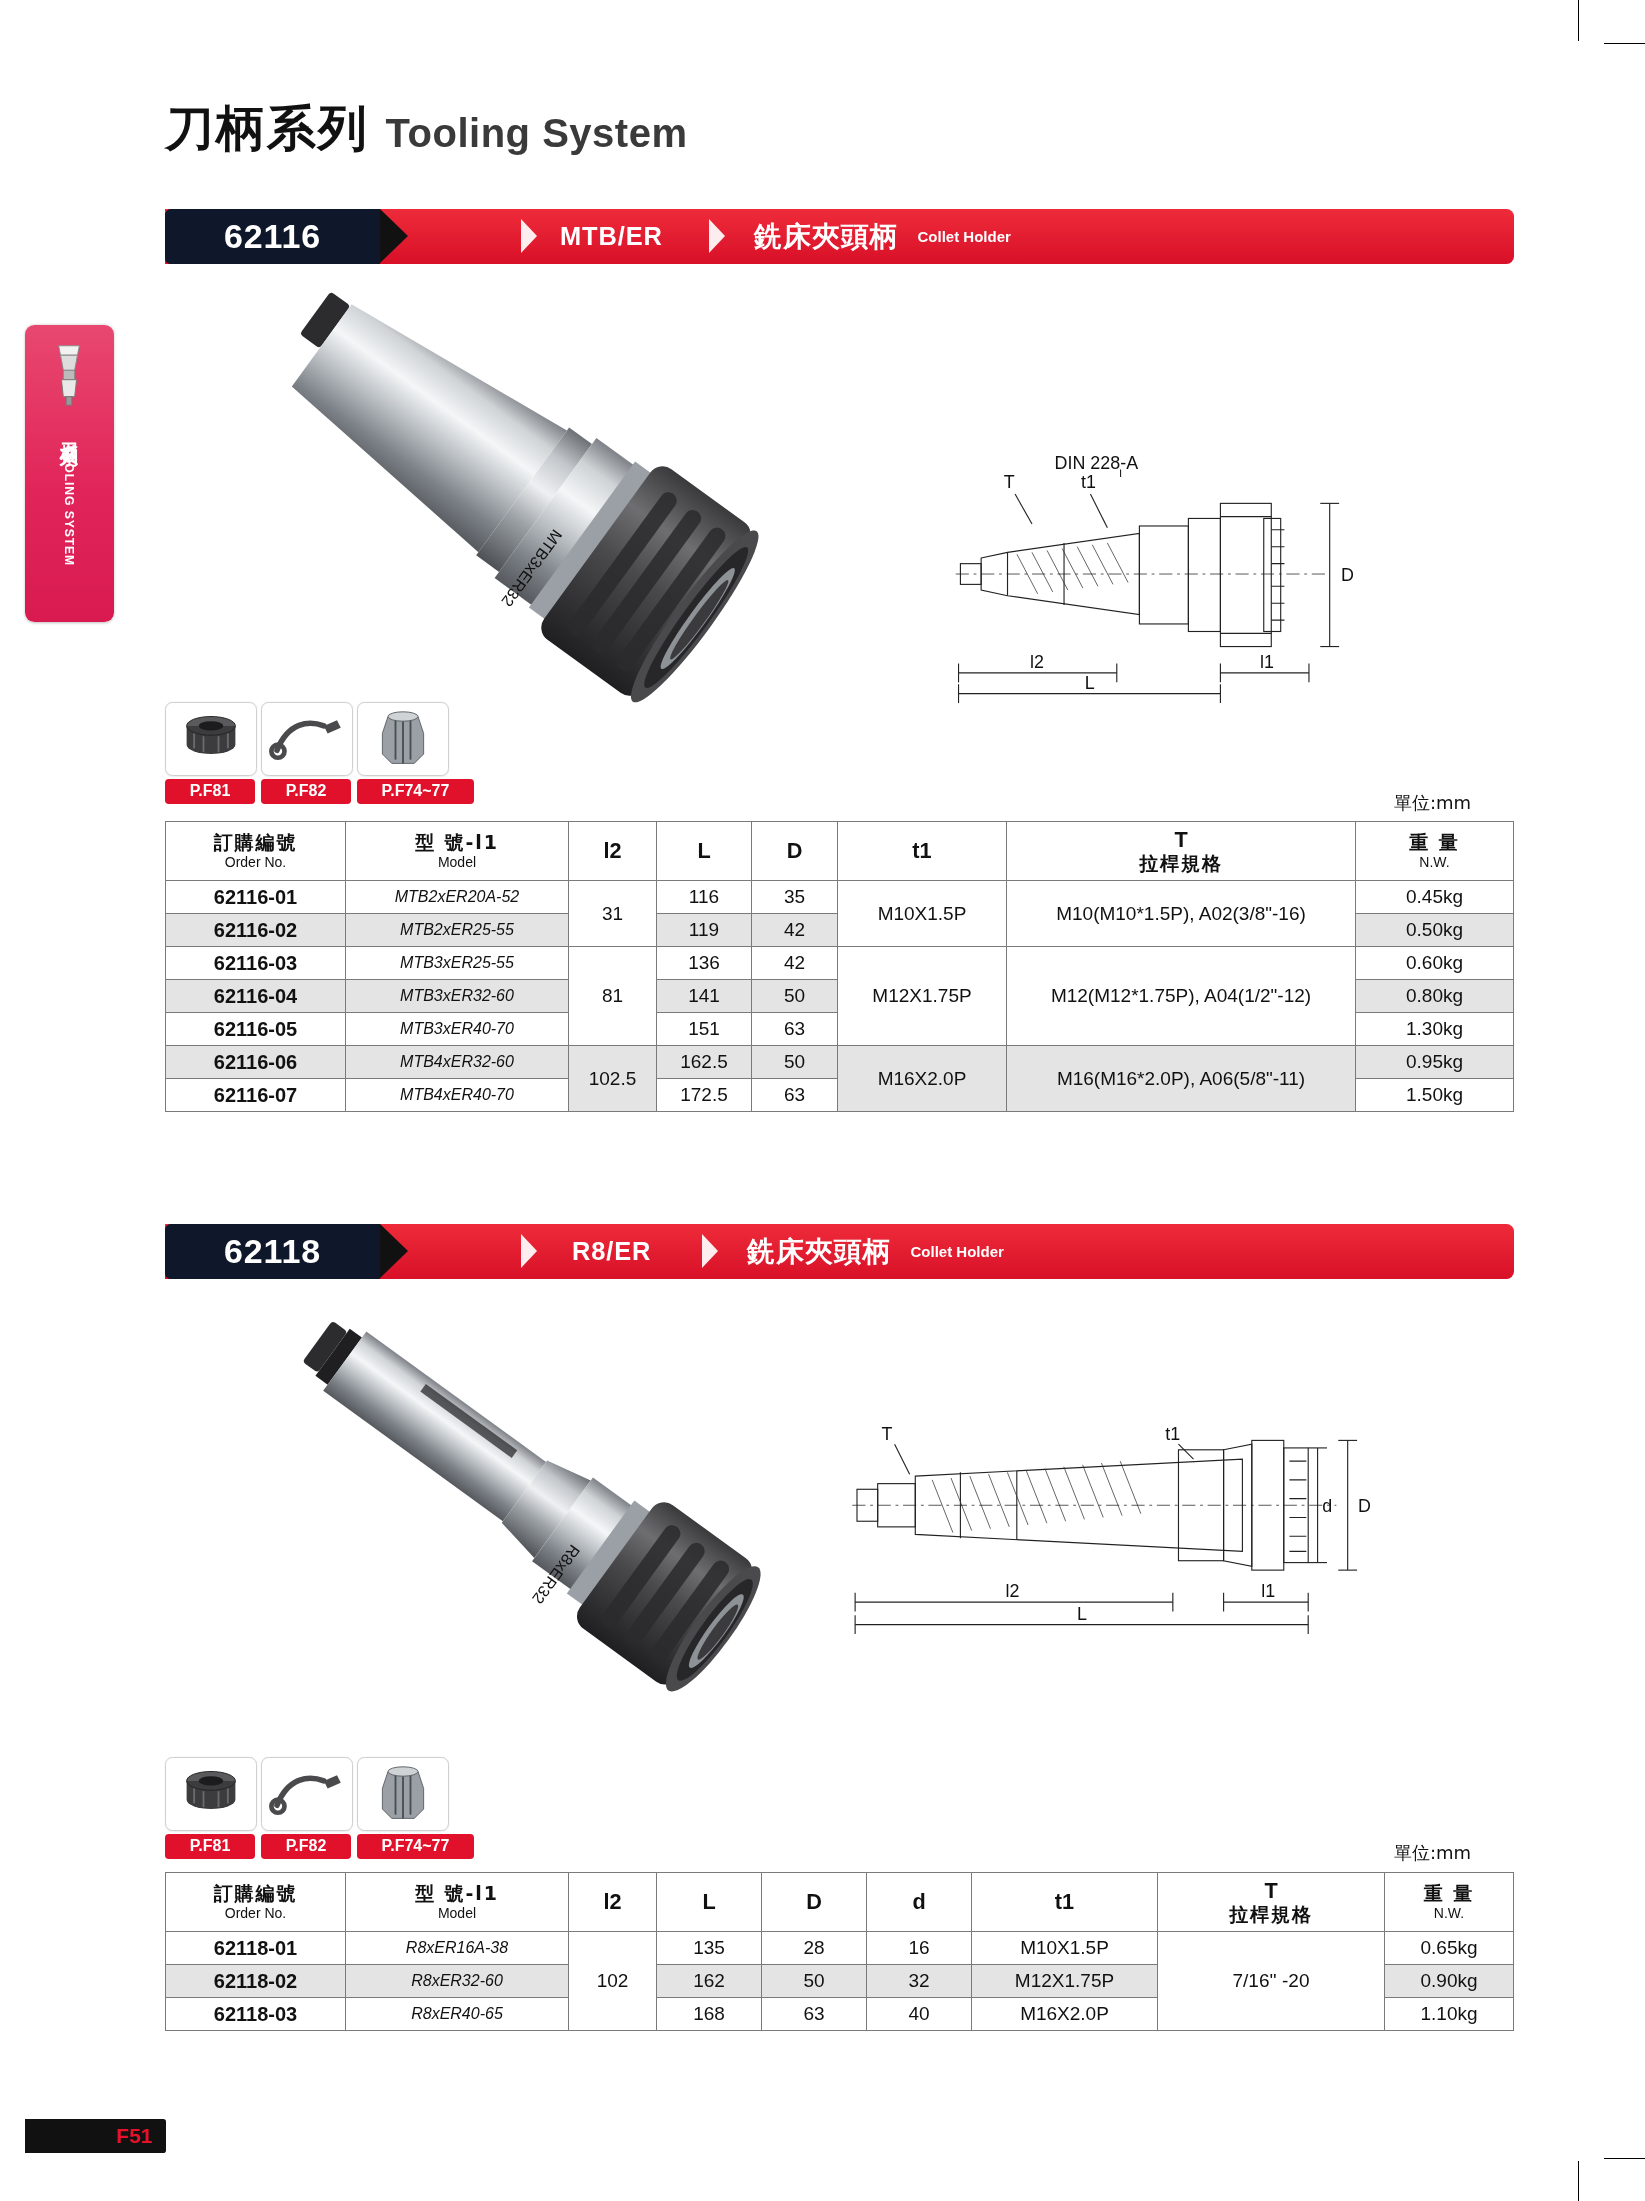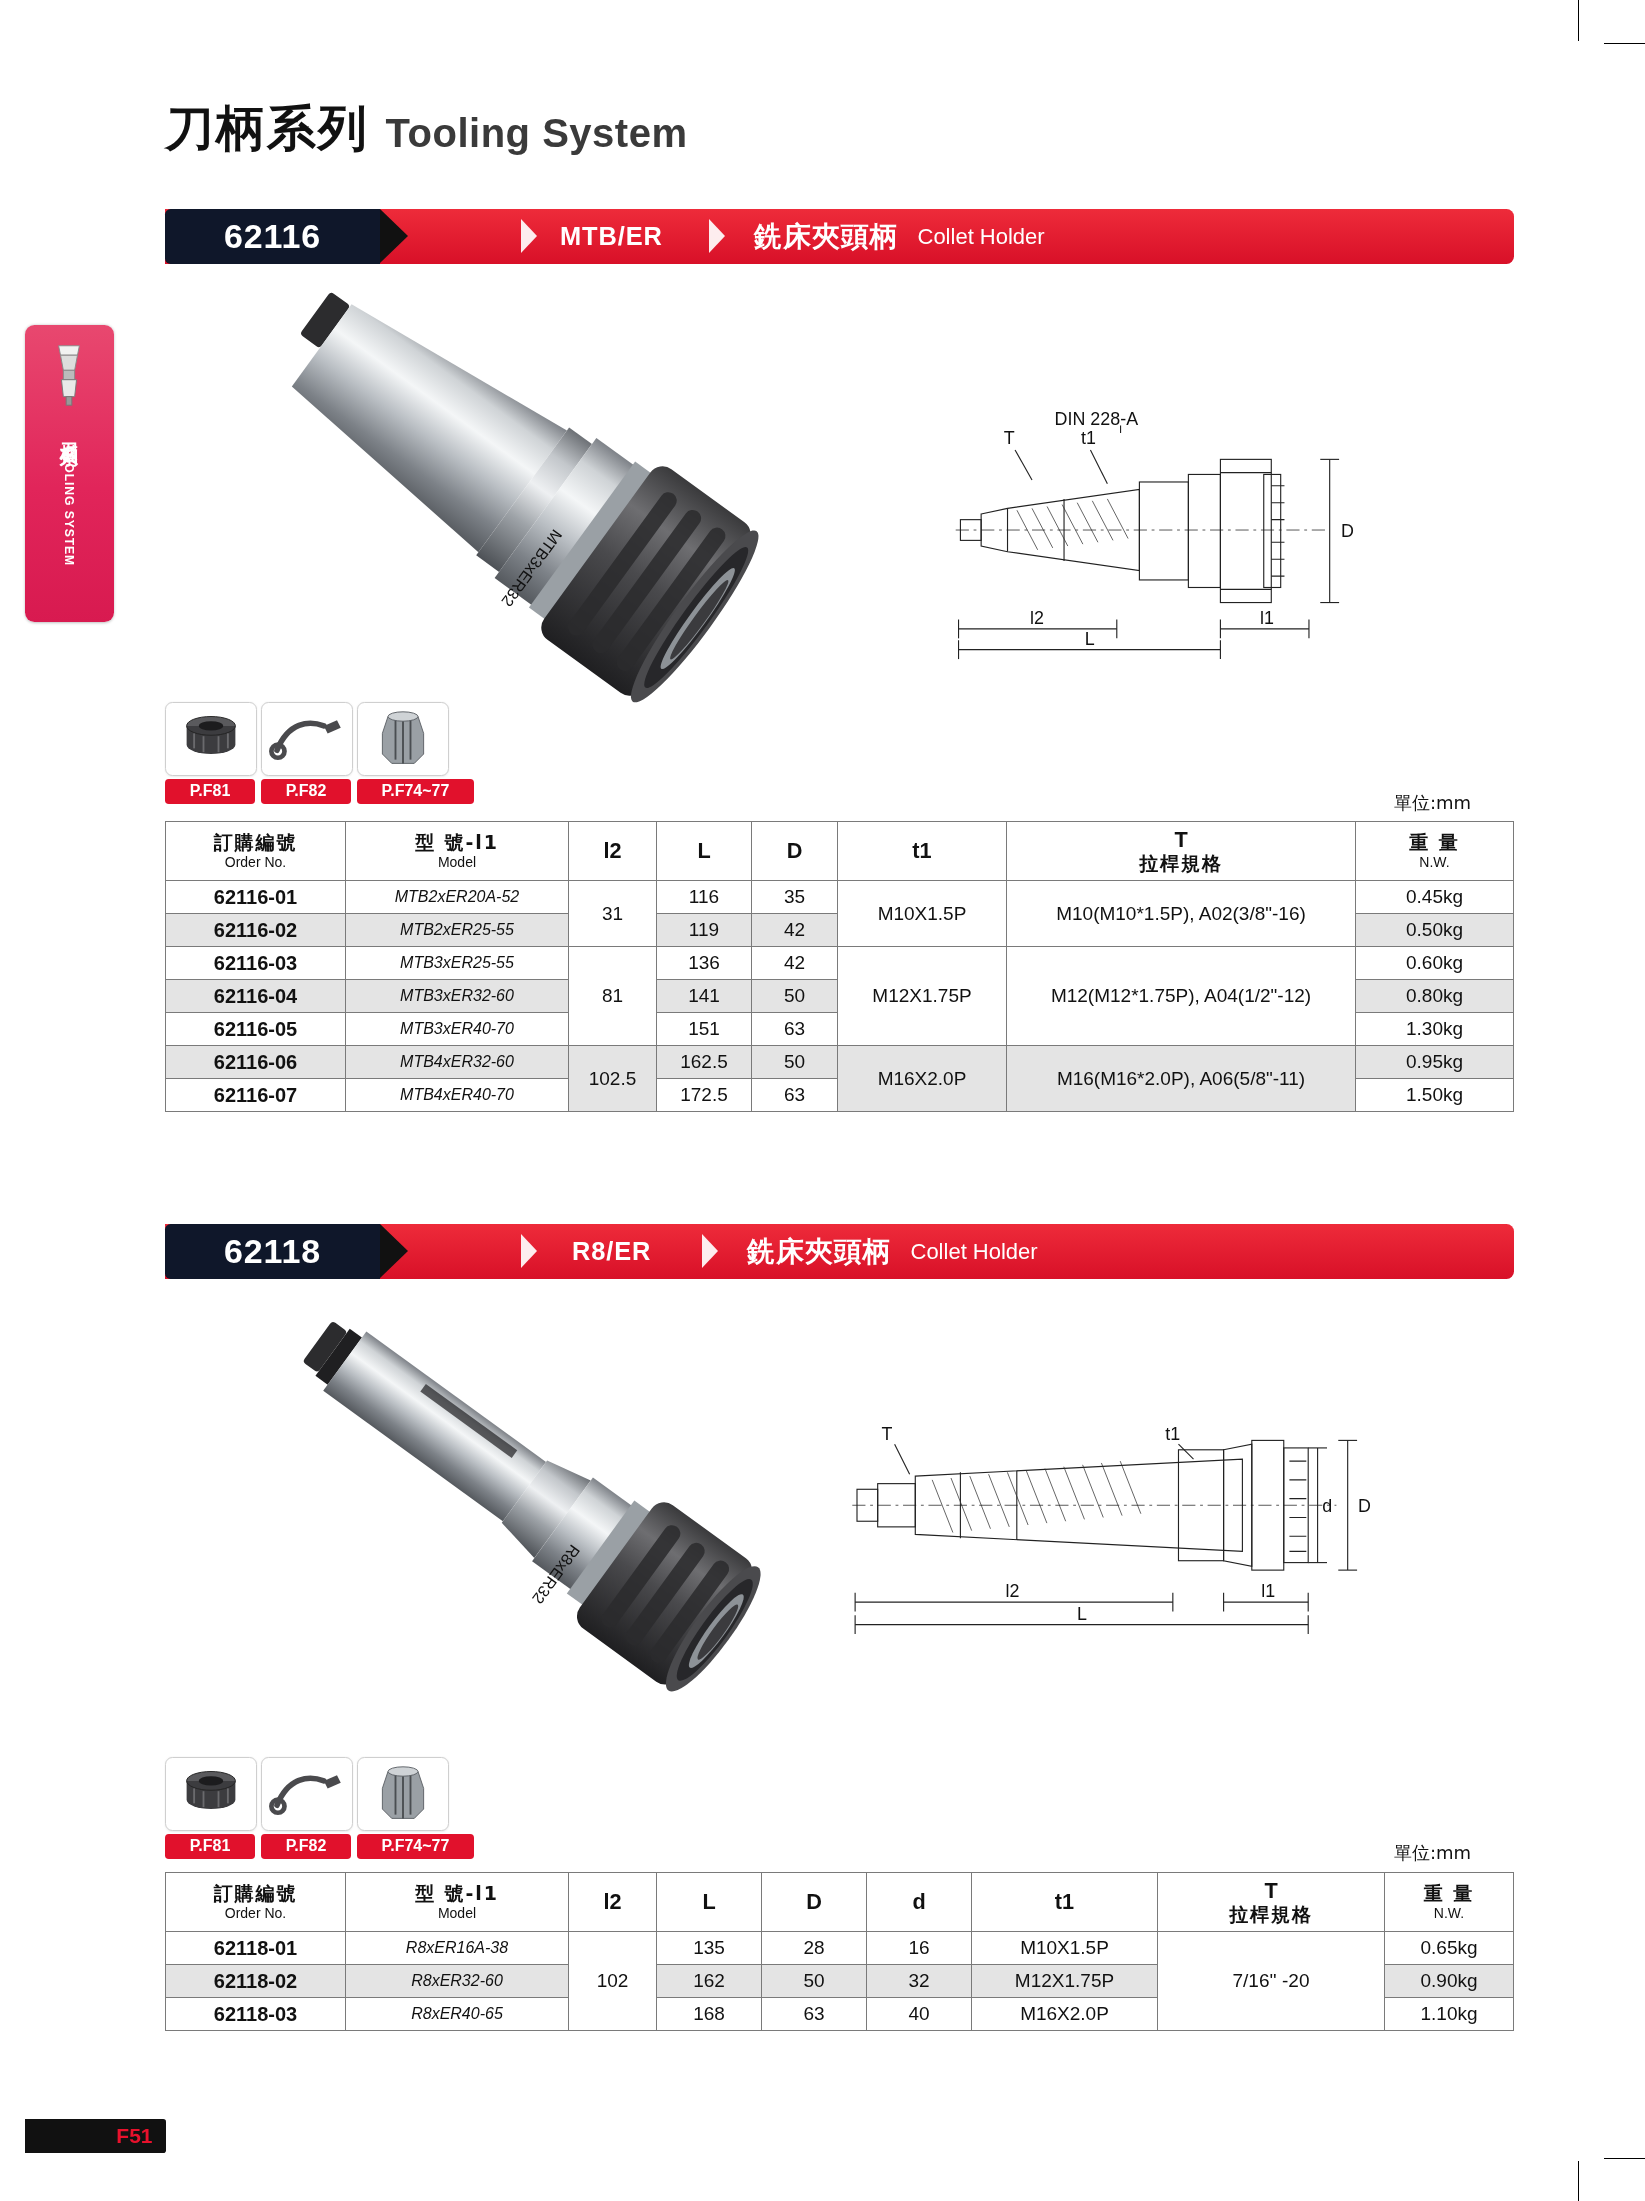--- a/index.html
+++ b/index.html
@@ -68,21 +68,21 @@
   }
   .banner .chev:before{
     content:"";position:absolute;left:0;top:0;width:0;height:0;
     border-top:17px solid transparent;border-bottom:17px solid transparent;
     border-left:16px solid rgba(255,255,255,.92);
   }
   .banner .title{
     position:absolute;top:0;height:55px;display:flex;align-items:center;gap:19px;color:#fff;
   }
   .banner .title .t-cn{font-size:28px;font-weight:bold;letter-spacing:0.9px;font-family:"DejaVu Sans",sans-serif;}
-  .banner .title .t-en{font-size:22px;font-weight:normal;}
+  .banner .title .t-en{font-size:15px;font-weight:bold;}
 
   
   .acc-wrap{position:absolute;}
   .acc-box{
     position:absolute;top:0;width:90px;height:72px;
     border:0.9px solid #cfcfcf;border-radius:7.5px;background:#fff;
     box-shadow:0 0.9px 1.9px rgba(0,0,0,.08);
   }
   .acc-tag{
     position:absolute;top:77px;height:24.5px;border-radius:3.8px;
@@ -221,21 +221,21 @@
       </g>
       <ellipse cx="476" cy="220" rx="20" ry="112" fill="#4a4a4d"></ellipse>
       <ellipse cx="478" cy="220" rx="14" ry="92" fill="#27272a"></ellipse>
       <ellipse cx="480" cy="220" rx="9" ry="66" fill="#8d9297"></ellipse>
       <ellipse cx="482" cy="220" rx="6" ry="52" fill="#3b3b3e"></ellipse>
       <text x="300" y="232" class="dimtxt small" transform="rotate(90 300 232)" fill="#6f7479" font-size="13">MTB3xER32</text>
     </g>
   </svg>
 </div>
 
-<div class="dwg" style="left:951px;top:416px;">
+<div class="dwg" style="left:951px;top:460px;">
   <svg width="471" height="245" viewBox="0 0 500 260">
     <g stroke="#222" fill="none" stroke-width="1.2">
 
       <rect x="10" y="110" width="22" height="22"></rect>
 
       <polygon points="32,104 60,98 200,78 200,164 60,144 32,138"></polygon>
       <line x1="60" y1="98" x2="60" y2="144"></line>
       <line x1="120" y1="88" x2="120" y2="154"></line>
 
       <g stroke="#333" stroke-width=".8">

